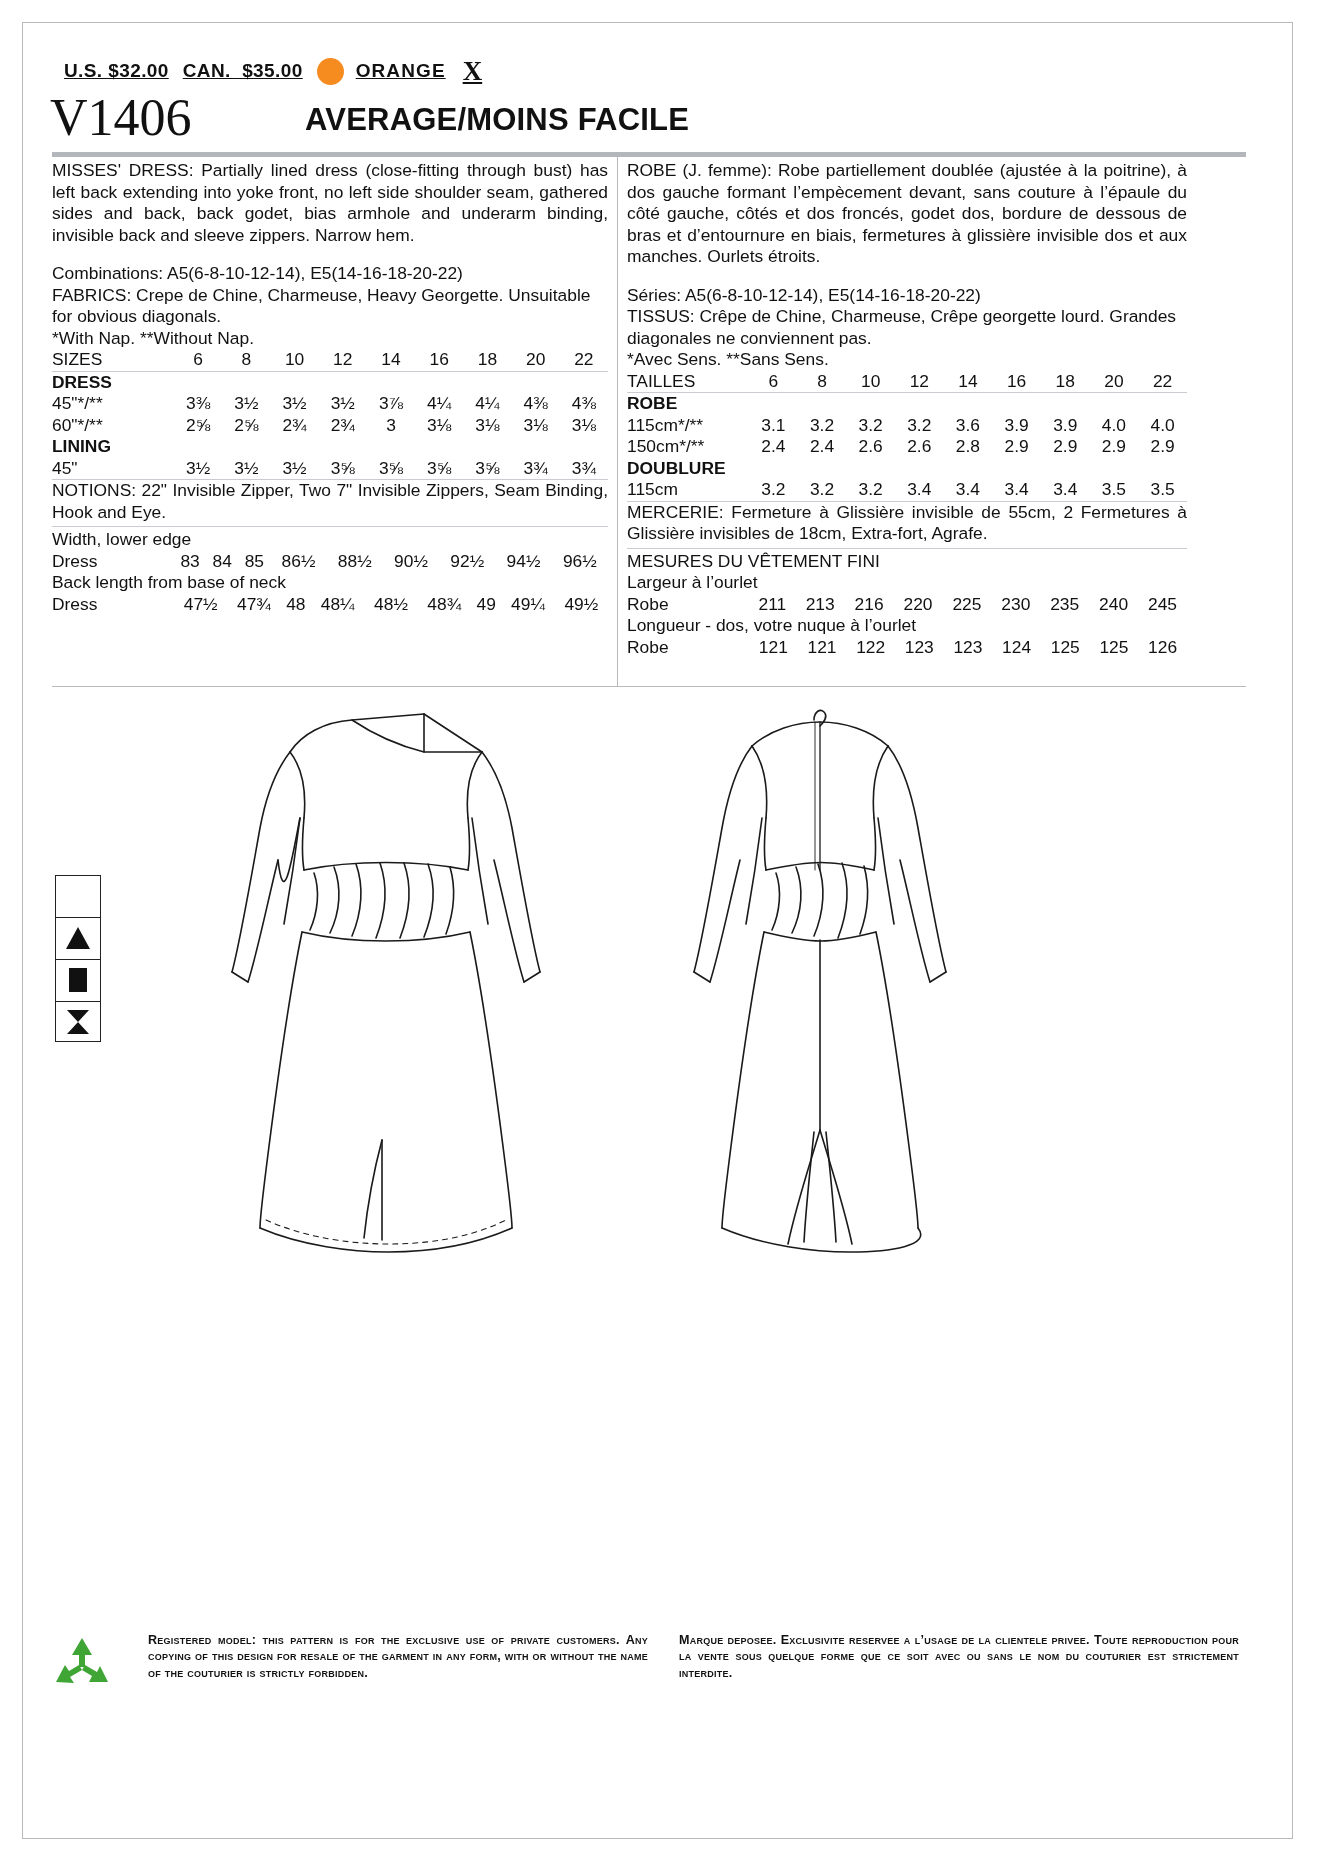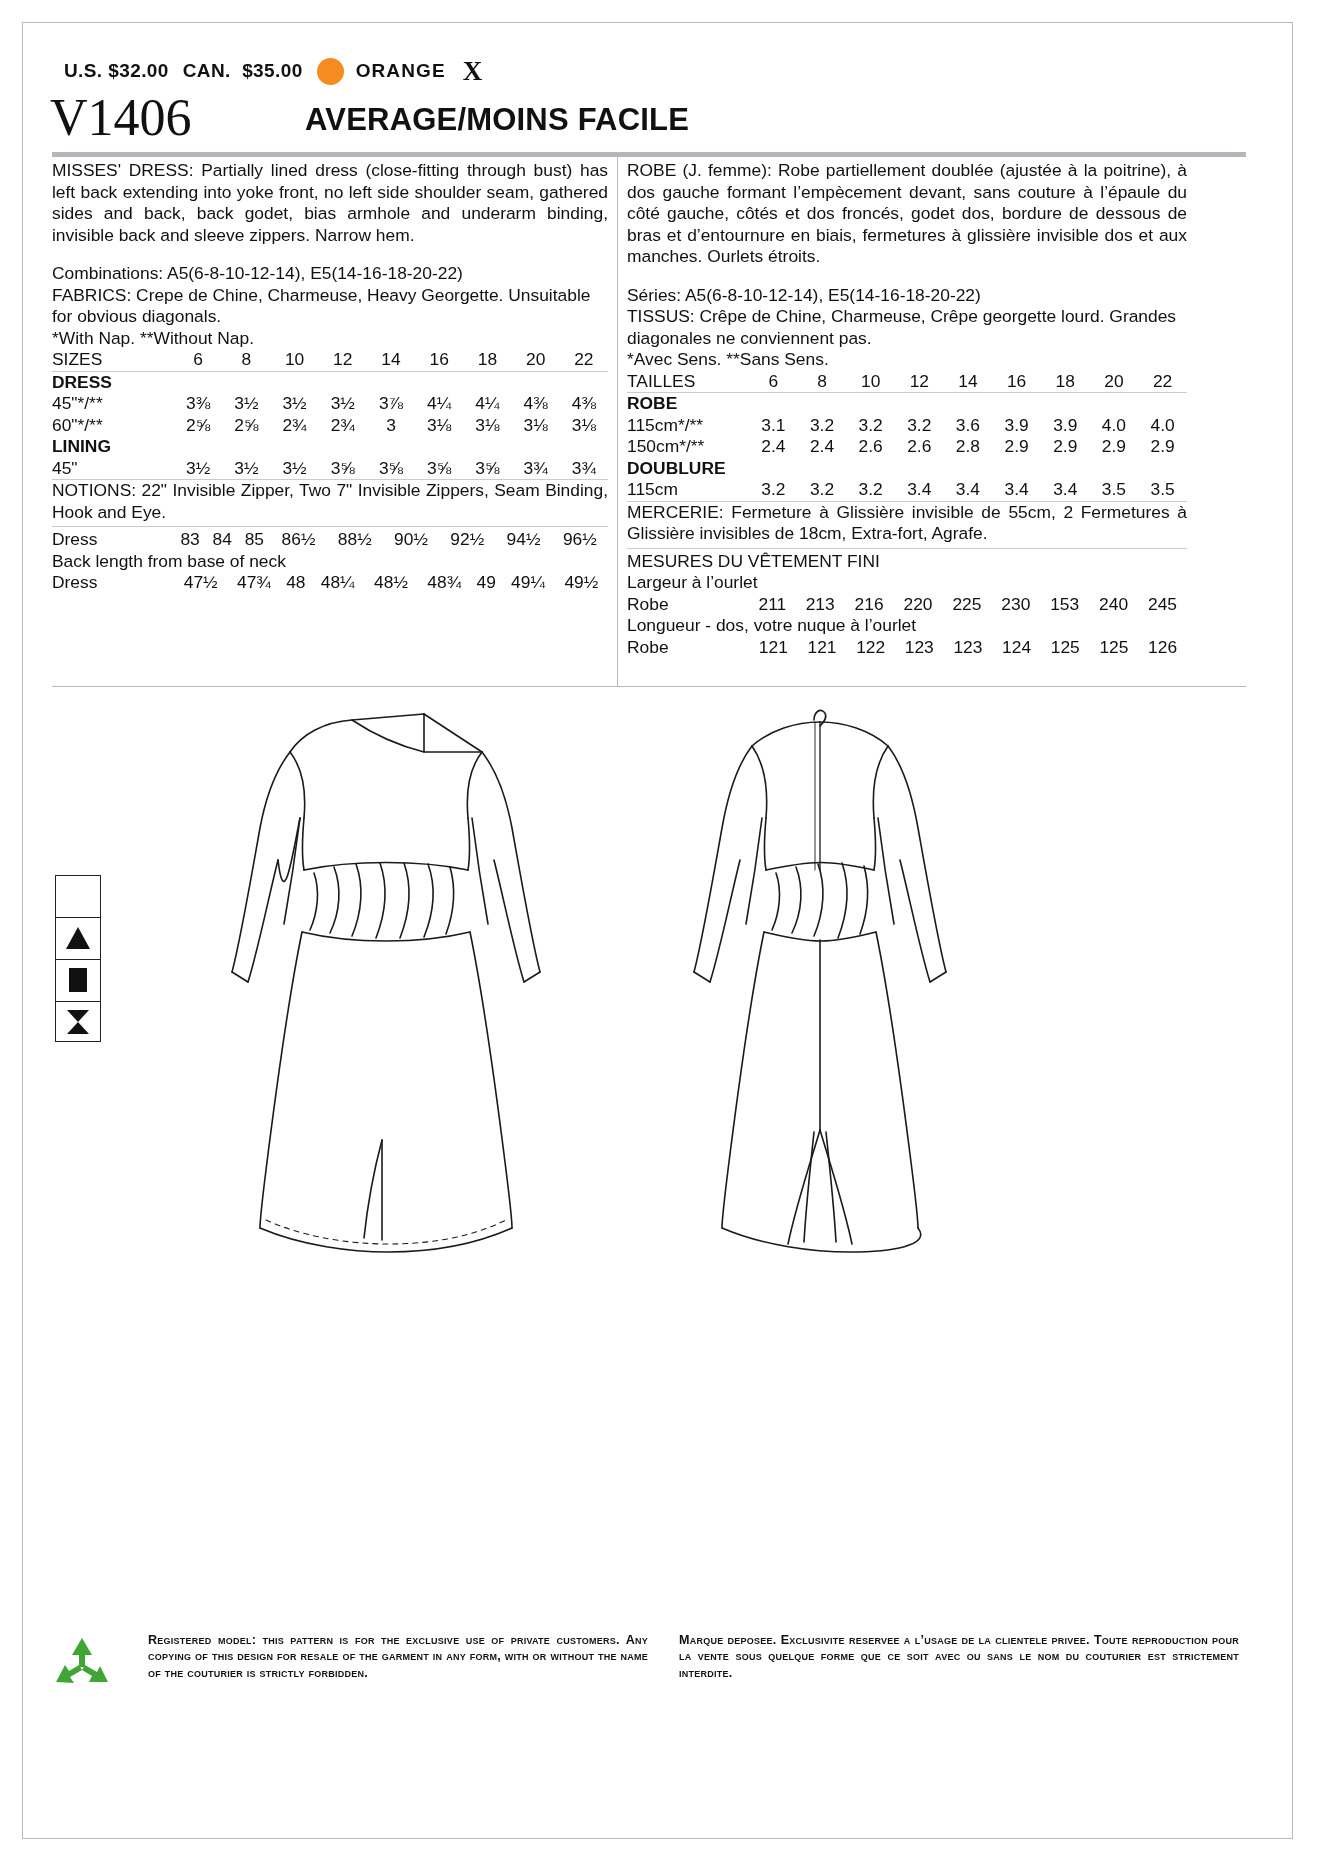--- a/index.html
+++ b/index.html
@@ -7,21 +7,21 @@
     width:1319px;height:1865px;position:relative;overflow:hidden;
     font-family:"Liberation Sans",sans-serif;color:#111;
   }
   .page-frame{
     position:absolute;left:22px;top:22px;width:1271px;height:1817px;
     border:1px solid #b9b9b9;box-sizing:border-box;
   }
   
   .top-bar{
     position:absolute;left:64px;top:55px;width:1180px;height:32px;
-    display:flex;align-items:center;gap:0;
+    display:flex;align-items:center;gap:0;text-decoration:underline;
   }
   .price{
     font-family:"Liberation Sans",sans-serif;
     font-weight:bold;font-size:19px;letter-spacing:.4px;
     color:#111;white-space:pre;
   }
   .colour-dot{
     width:27px;height:27px;border-radius:50%;
     display:inline-block;margin:0 12px 0 14px;flex:none;
   }
@@ -187,20 +187,21 @@
       <td class="num">3⅝</td>
       <td class="num">3⅝</td>
       <td class="num">3¾</td>
       <td class="num">3¾</td>
     </tr>
   </tbody>
     </table>
 
   <p class="just"><b>NOTIONS:</b><span> 22" Invisible Zipper, Two 7" Invisible Zippers, Seam Binding, Hook and Eye.</span></p>
   <div class="thin-rule"></div>
+  <p><b>Width, lower edge</b></p>
 
   <table class="yard">
     <tbody>
         <tr>
       <td class="lbl">Dress</td>
       <td class="num">83</td>
       <td class="num">84</td>
       <td class="num">85</td>
       <td class="num">86½</td>
       <td class="num">88½</td>
@@ -308,21 +309,21 @@
   <table class="yard">
     <tbody>
         <tr>
       <td class="lbl">Robe</td>
       <td class="num">211</td>
       <td class="num">213</td>
       <td class="num">216</td>
       <td class="num">220</td>
       <td class="num">225</td>
       <td class="num">230</td>
-      <td class="num">153</td>
+      <td class="num">235</td>
       <td class="num">240</td>
       <td class="num">245</td>
     </tr>
   </tbody>
     </table>
 
   <p><b>Longueur - dos, votre nuque à l’ourlet</b></p>
 
   <table class="yard">
     <tbody>

